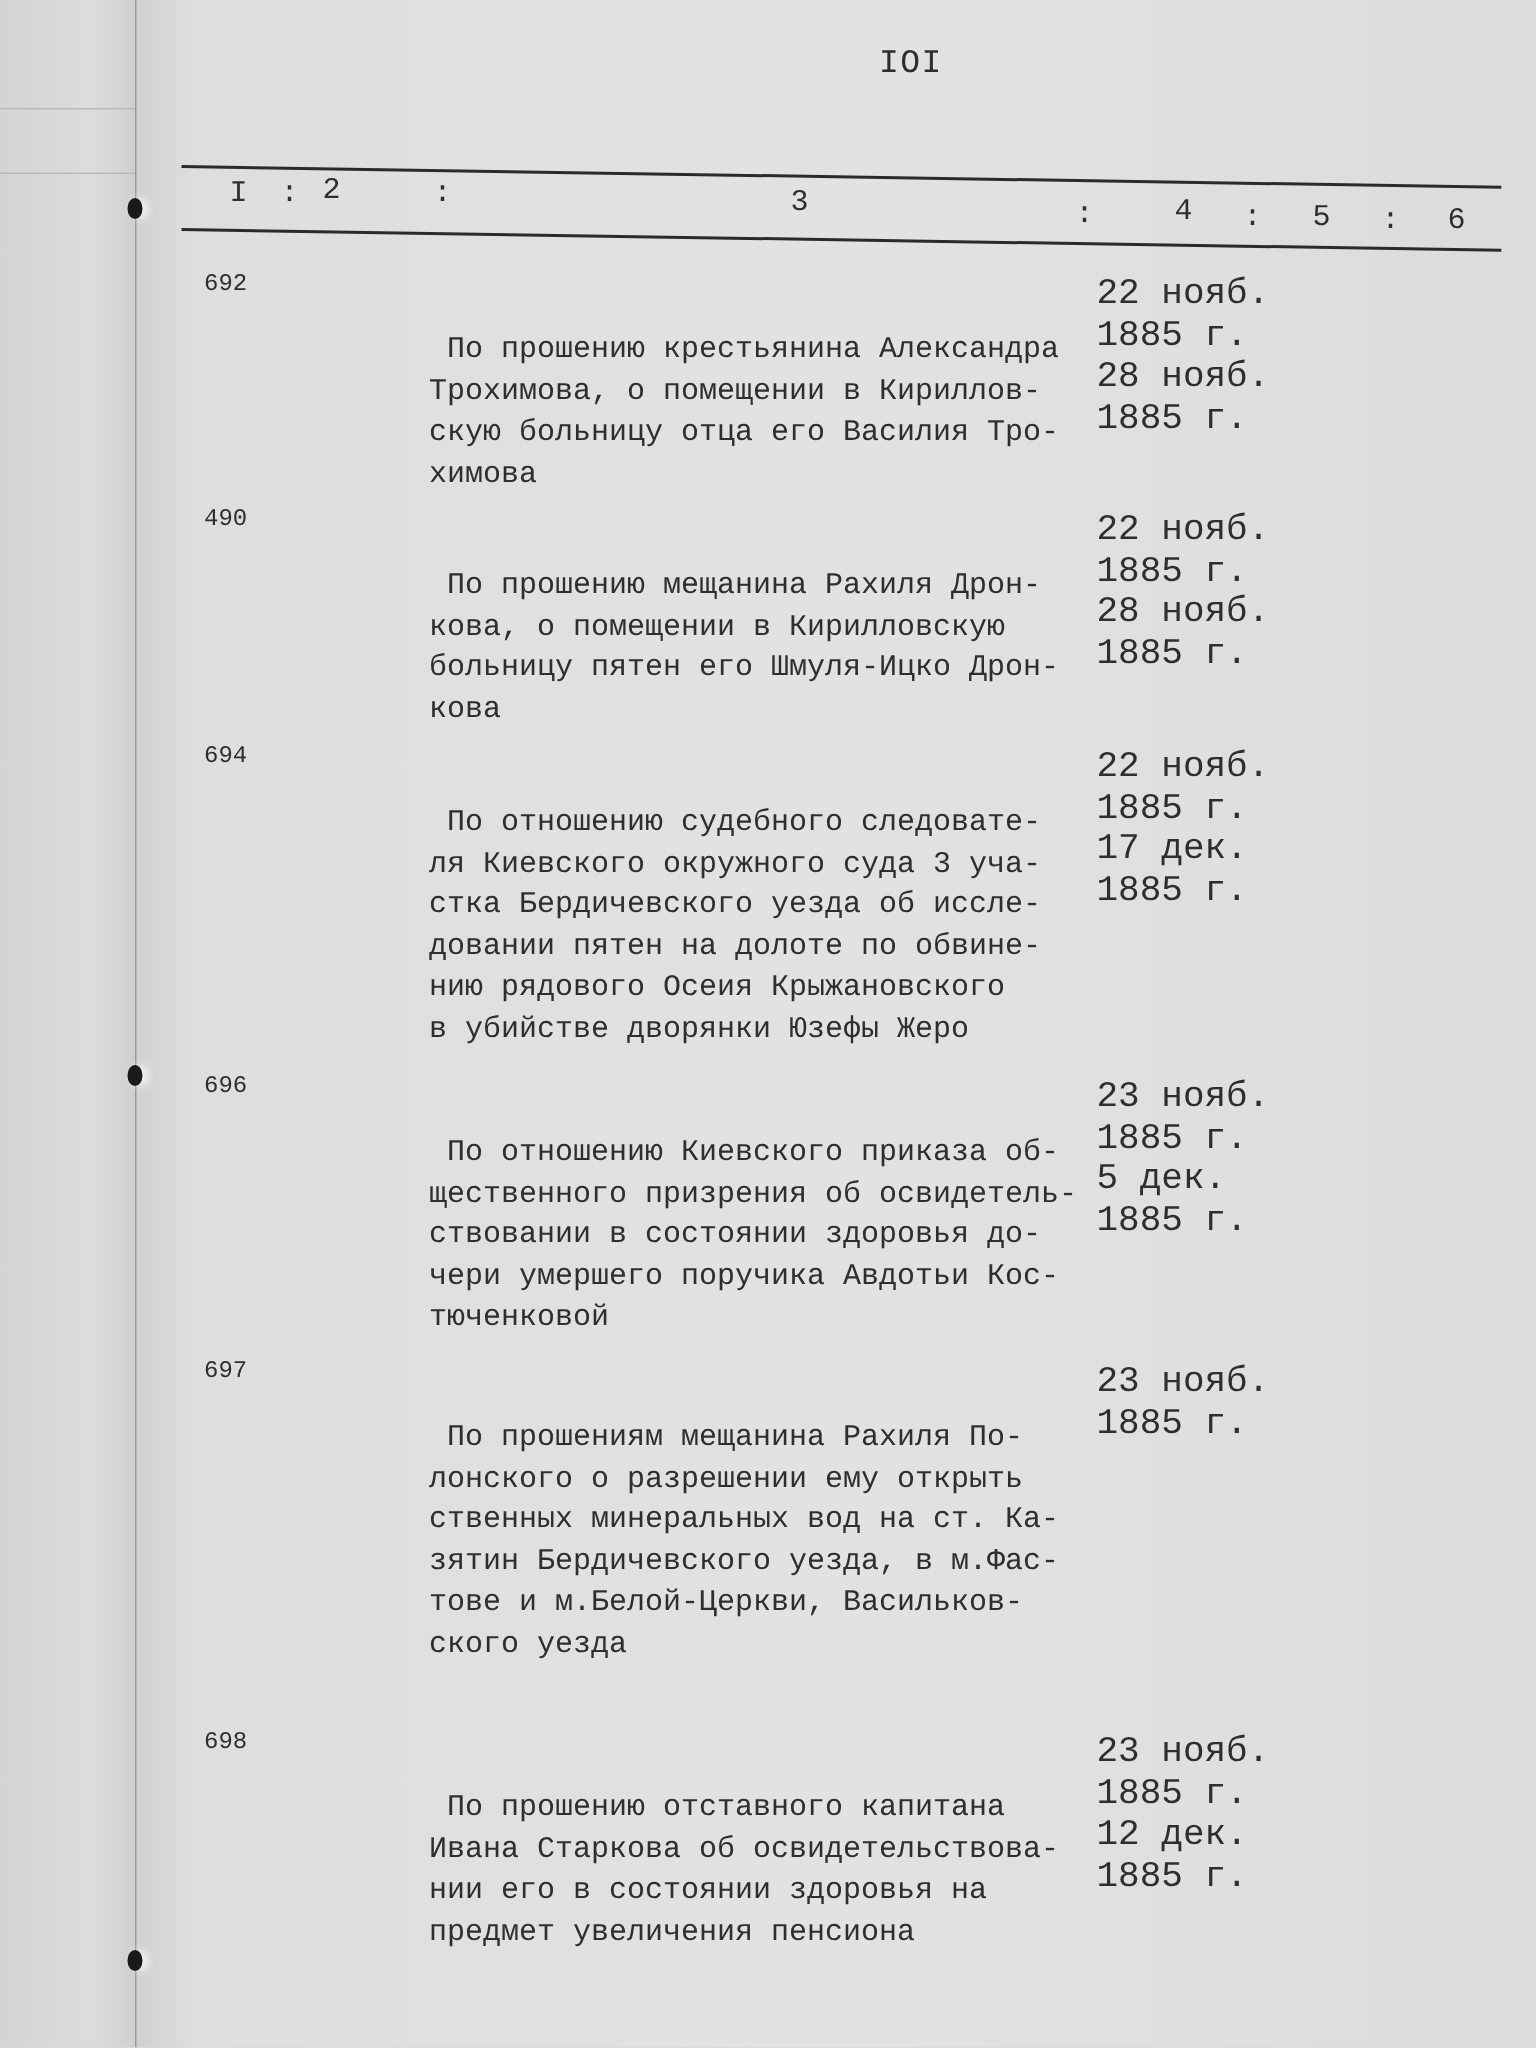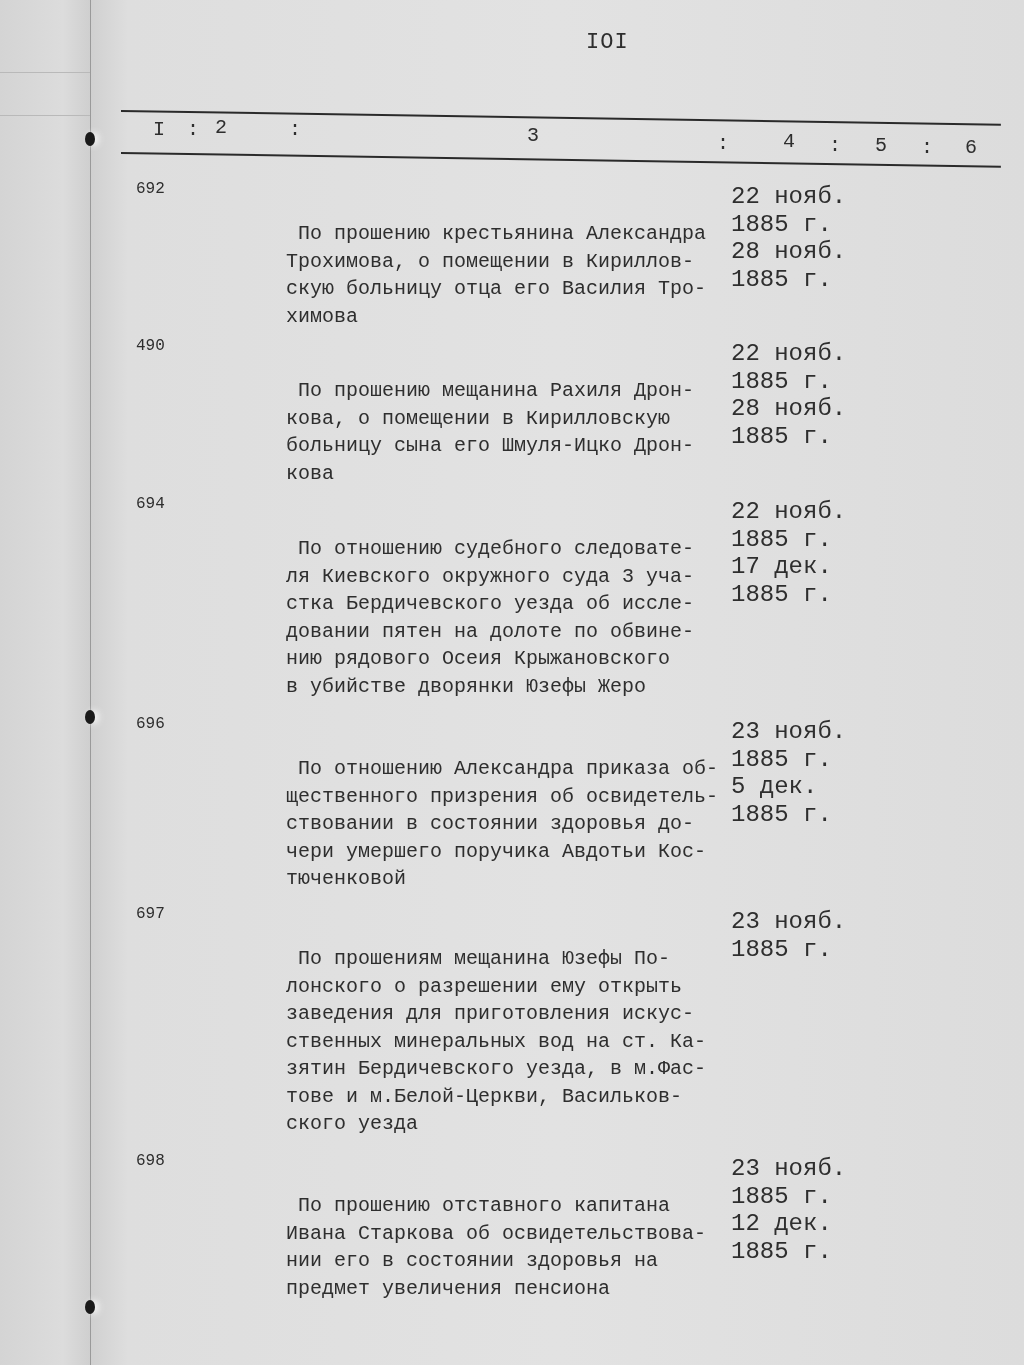--- a/index.html
+++ b/index.html
@@ -126,39 +126,39 @@
   </div>
 
   <div class="entry" style="top:180px;">
     <div class="entry-num">692</div>
     <div class="entry-text"><div> По прошению крестьянина Александра</div><div>Трохимова, о помещении в Кириллов-</div><div>скую больницу отца его Василия Тро-</div><div>химова</div></div>
     <div class="entry-dates"><div>22 нояб.</div><div>1885 г.</div><div>28 нояб.</div><div>1885 г.</div></div>
   </div>
 
   <div class="entry" style="top:337px;">
     <div class="entry-num">490</div>
-    <div class="entry-text"><div> По прошению мещанина Рахиля Дрон-</div><div>кова, о помещении в Кирилловскую</div><div>больницу сына его Шмуля-Ицко Дрон-</div><div>кова</div></div>
+    <div class="entry-text"><div> По прошению мещанина Рахиля Дрон-</div><div>кова, о помещении в Кирилловскую</div><div>больницу пятен его Шмуля-Ицко Дрон-</div><div>кова</div></div>
     <div class="entry-dates"><div>22 нояб.</div><div>1885 г.</div><div>28 нояб.</div><div>1885 г.</div></div>
   </div>
 
   <div class="entry" style="top:495px;">
     <div class="entry-num">694</div>
     <div class="entry-text"><div> По отношению судебного следовате-</div><div>ля Киевского окружного суда 3 уча-</div><div>стка Бердичевского уезда об иссле-</div><div>довании пятен на долоте по обвине-</div><div>нию рядового Осеия Крыжановского</div><div>в убийстве дворянки Юзефы Жеро</div></div>
     <div class="entry-dates"><div>22 нояб.</div><div>1885 г.</div><div>17 дек.</div><div>1885 г.</div></div>
   </div>
 
   <div class="entry" style="top:715px;">
     <div class="entry-num">696</div>
-    <div class="entry-text"><div> По отношению Александра приказа об-</div><div>щественного призрения об освидетель-</div><div>ствовании в состоянии здоровья до-</div><div>чери умершего поручика Авдотьи Кос-</div><div>тюченковой</div></div>
+    <div class="entry-text"><div> По отношению Киевского приказа об-</div><div>щественного призрения об освидетель-</div><div>ствовании в состоянии здоровья до-</div><div>чери умершего поручика Авдотьи Кос-</div><div>тюченковой</div></div>
     <div class="entry-dates"><div>23 нояб.</div><div>1885 г.</div><div>5 дек.</div><div>1885 г.</div></div>
   </div>
 
   <div class="entry" style="top:905px;">
     <div class="entry-num">697</div>
-    <div class="entry-text"><div> По прошениям мещанина Юзефы По-</div><div>лонского о разрешении ему открыть</div><div>заведения для приготовления искус-</div><div>ственных минеральных вод на ст. Ка-</div><div>зятин Бердичевского уезда, в м.Фас-</div><div>тове и м.Белой-Церкви, Васильков-</div><div>ского уезда</div></div>
+    <div class="entry-text"><div> По прошениям мещанина Рахиля По-</div><div>лонского о разрешении ему открыть</div><div>ственных минеральных вод на ст. Ка-</div><div>зятин Бердичевского уезда, в м.Фас-</div><div>тове и м.Белой-Церкви, Васильков-</div><div>ского уезда</div></div>
     <div class="entry-dates"><div>23 нояб.</div><div>1885 г.</div></div>
   </div>
 
   <div class="entry" style="top:1152px;">
     <div class="entry-num">698</div>
     <div class="entry-text"><div> По прошению отставного капитана</div><div>Ивана Старкова об освидетельствова-</div><div>нии его в состоянии здоровья на</div><div>предмет увеличения пенсиона</div></div>
     <div class="entry-dates"><div>23 нояб.</div><div>1885 г.</div><div>12 дек.</div><div>1885 г.</div></div>
   </div>
 </div>
 

